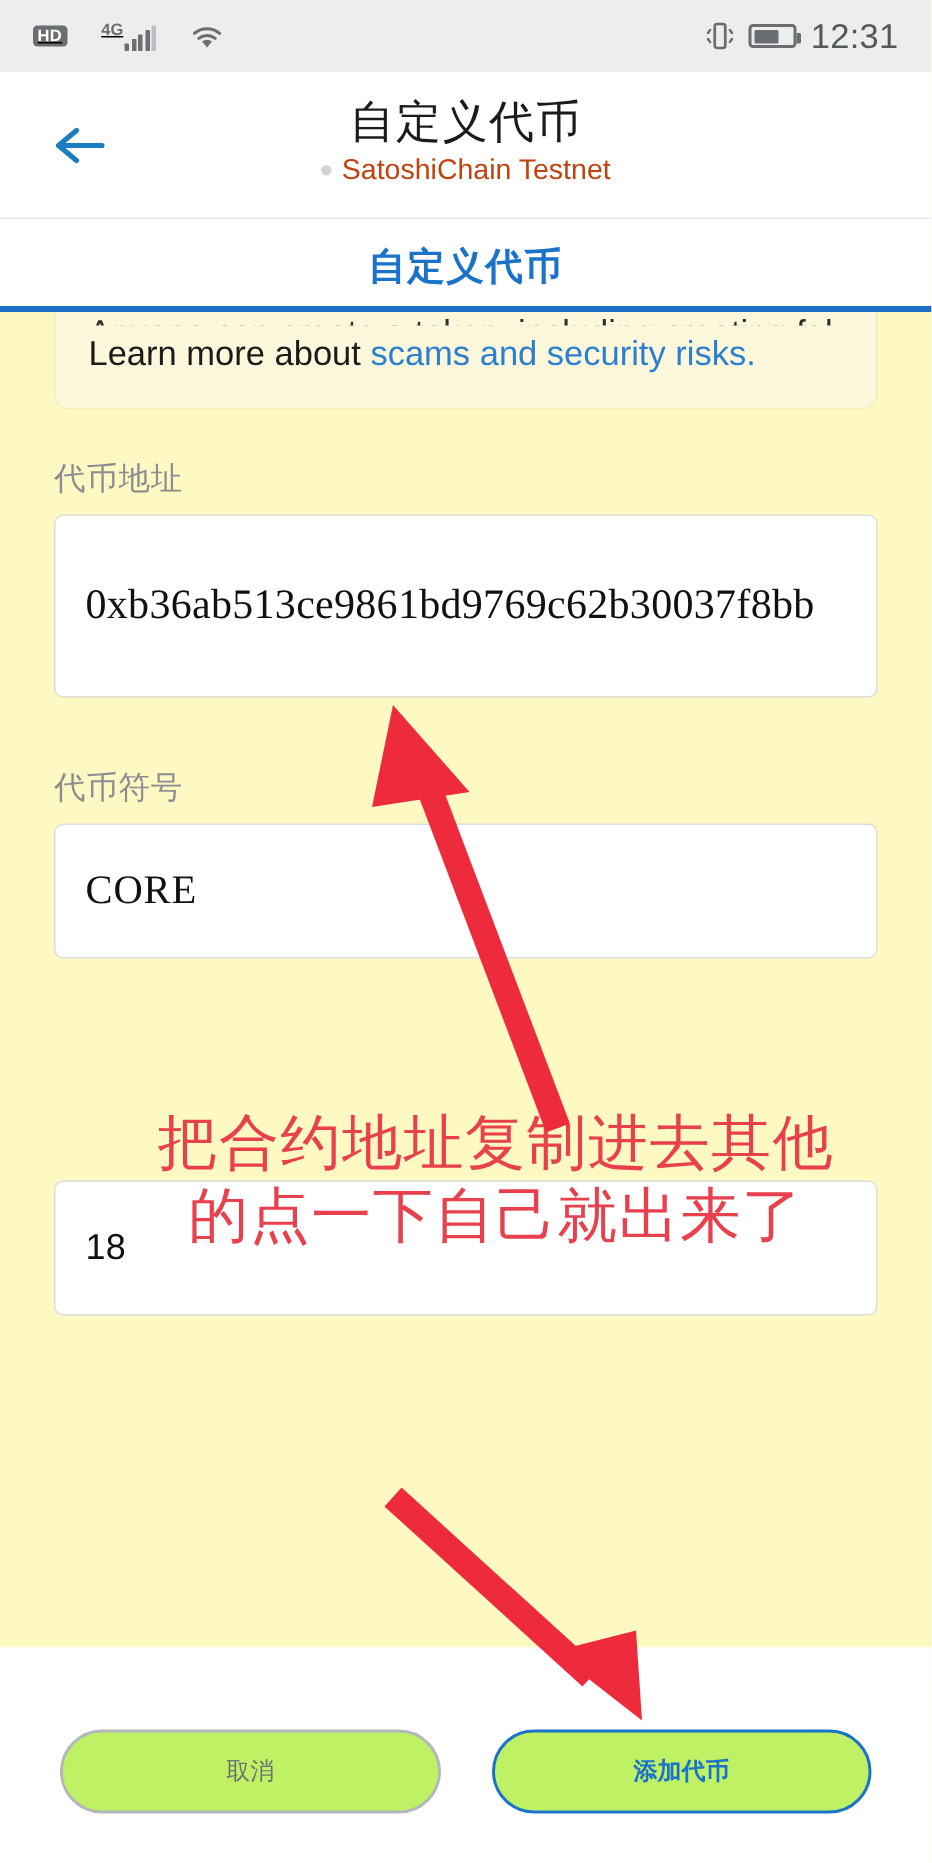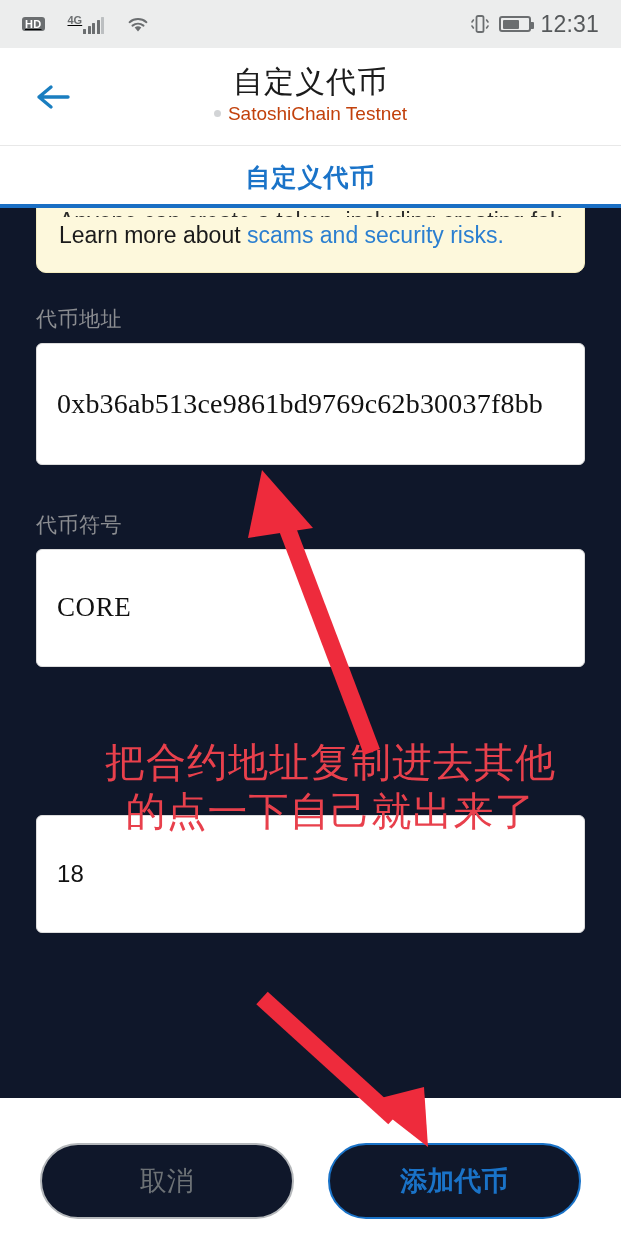--- a/index.html
+++ b/index.html
@@ -77,21 +77,21 @@
   }
   .tab-label{
     font-size:25px; font-weight:bold; color:#1a73c8; letter-spacing:1px;
   }
   .tab-underline{
     position:absolute; left:0; right:0; bottom:0; height:4px; background:#1a6fc4;
   }
 
   
   .content{
-    position:relative; background:#0f172a; height:890px; overflow:hidden;
+    position:relative; background:#fef9c3; height:890px; overflow:hidden;
     padding:0 36px;
   }
 
   .warning{
     margin-top:-18px;
     background:#fdf8dc; border:1px solid #f4ecbf; border-radius:10px;
     padding:14px 22px 20px 22px;
     font-size:23px; line-height:1.42; color:#1b1b1b;
     position:relative; overflow:hidden;
   }
@@ -100,21 +100,21 @@
     line-height:1.42; white-space:nowrap; margin-bottom:2px;
     opacity:0.92;
   }
   .warning a{ color:#2b7fd0; text-decoration:none; }
 
   .field{ margin-top:32px; }
   .field-label{
     font-size:21px; color:#8b8d91; margin-bottom:10px; letter-spacing:0.5px;
   }
   .field-box{
-    border:1px solid #dcdcdc; border-radius:6px; height:118px;
+    border:1px solid #dcdcdc; border-radius:6px; height:90px;
     display:flex; align-items:center; padding:0 20px; background:#fff;
   }
   .field-box.tall{ height:122px; }
   .field-value{
     font-family:"Liberation Serif", serif;
     font-size:28px; color:#111; letter-spacing:0.2px; white-space:nowrap;
   }
   .field-value.sym{ font-size:27px; letter-spacing:0.6px; }
   .field-value.dec{ font-family:"Liberation Sans", sans-serif; font-size:24px; }
 
@@ -127,23 +127,23 @@
     font-size:40px; line-height:1.22; letter-spacing:1px; font-weight:400;
   }
 
   
   .footer{
     position:absolute; left:0; right:0; bottom:0; height:122px;
     background:#ffffff; display:flex; align-items:center; justify-content:center;
     gap:34px; padding:0 40px;
   }
   .btn{
-    flex:1; height:76px; border-radius:40px;
+    flex:1; height:56px; border-radius:40px;
     display:flex; align-items:center; justify-content:center;
-    font-size:27px; background:#0f172a; cursor:pointer;
+    font-size:16px; background:#bef264; cursor:pointer;
   }
   .btn-cancel{ border:2px solid #b5b8bb; color:#6d7276; }
   .btn-add{ border:2px solid #1a73c8; color:#1a73c8; font-weight:bold; }
 
   
   .arrows{
     position:absolute; left:0; top:0; width:621px; height:1242px;
     pointer-events:none; z-index:40;
   }
 </style>

